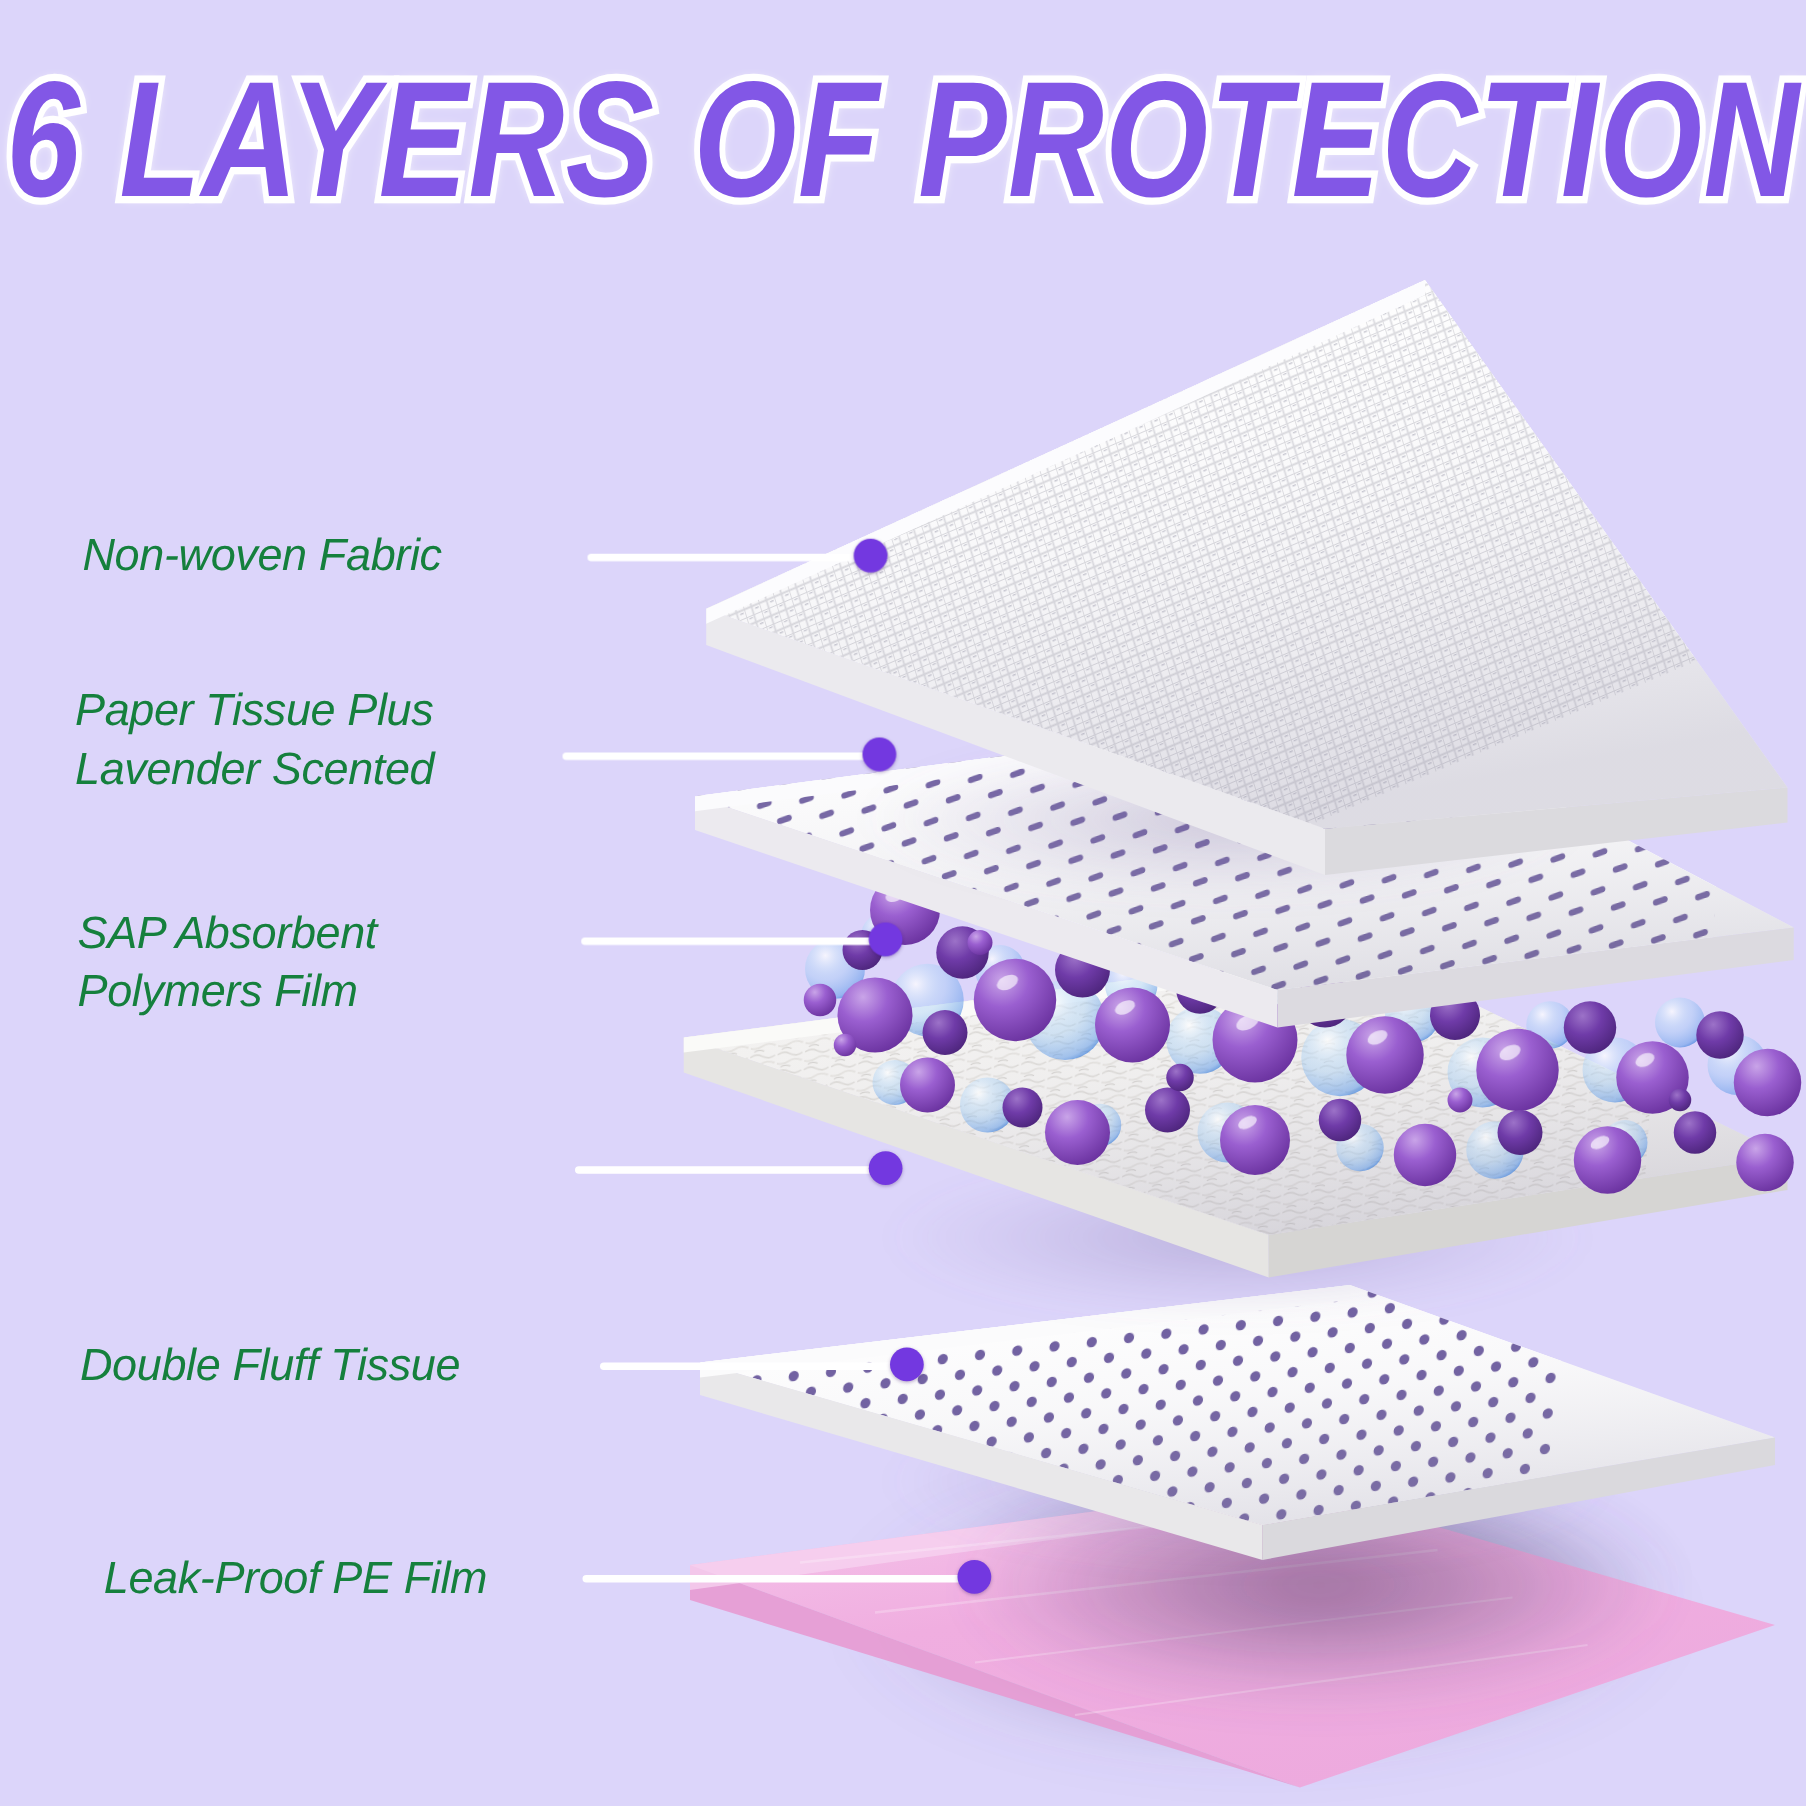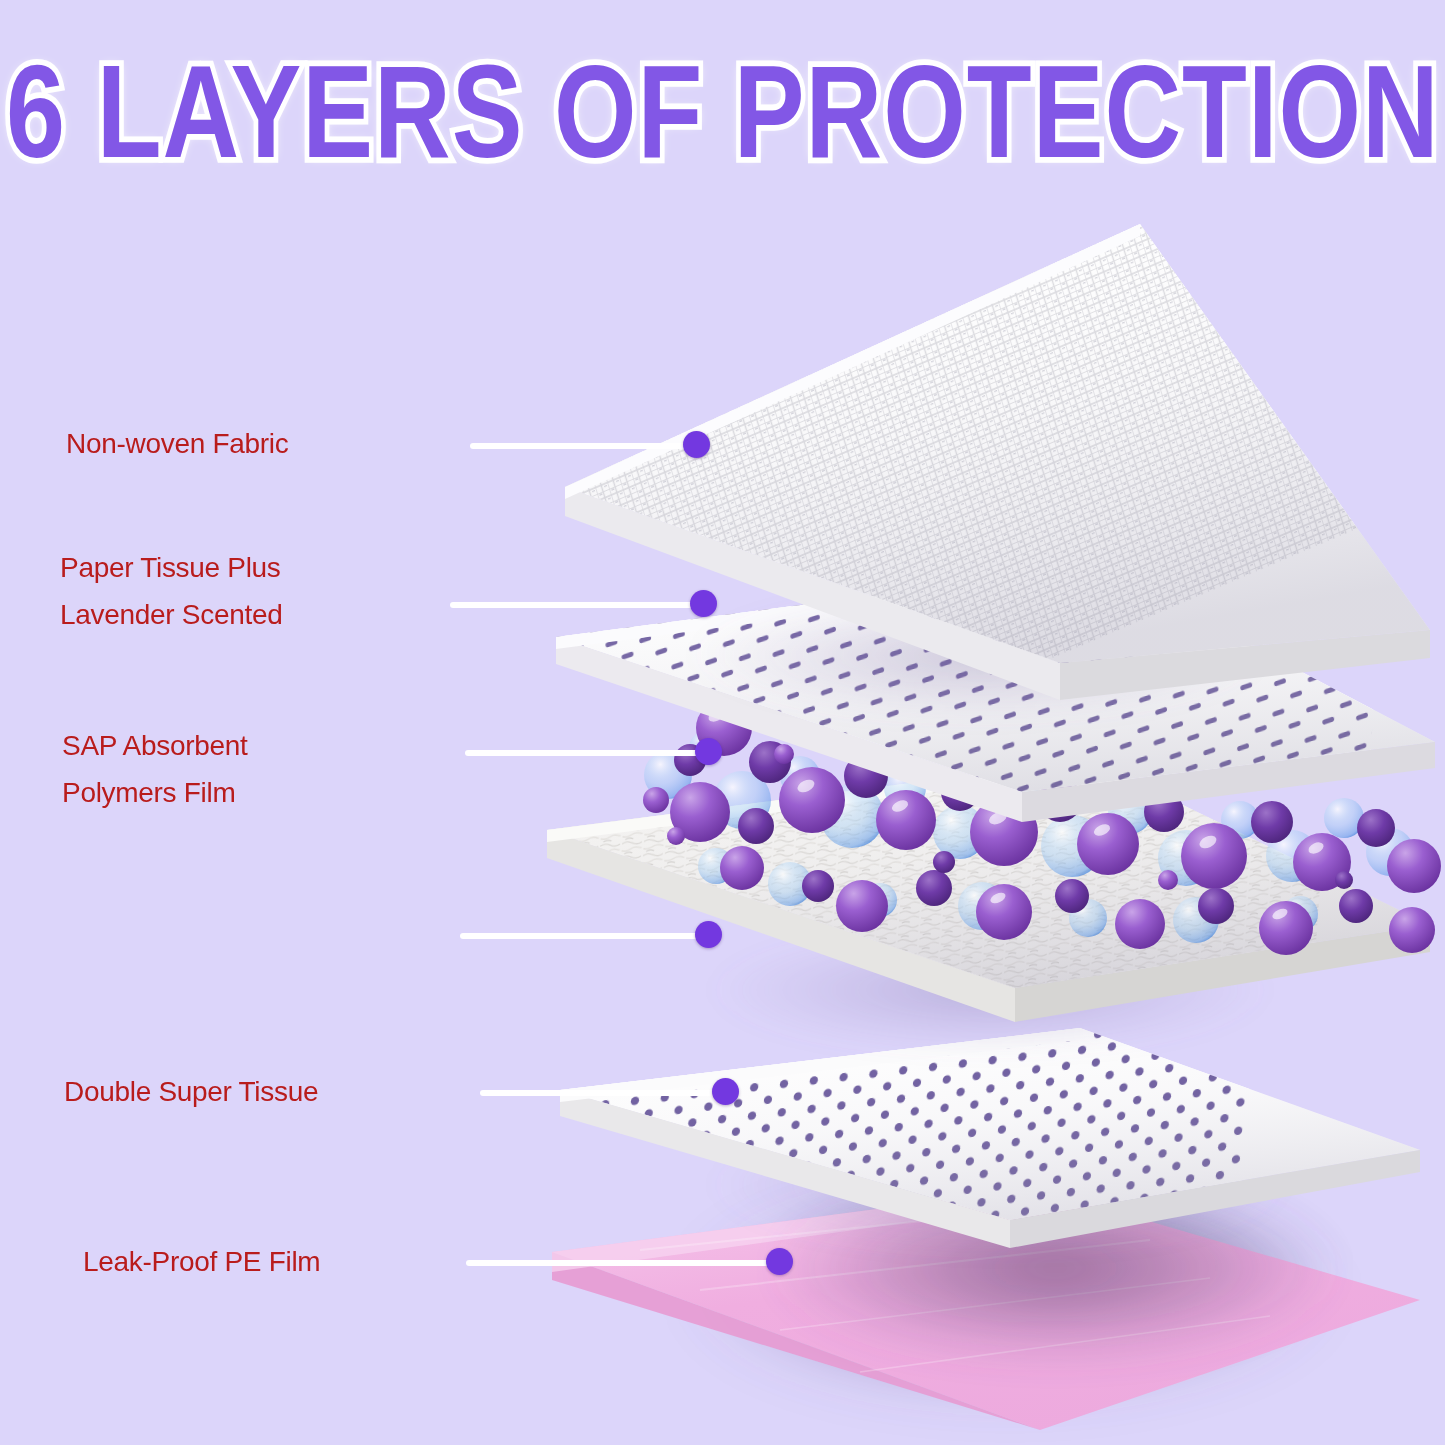--- a/index.html
+++ b/index.html
@@ -2,21 +2,21 @@
 <html><head>
 <meta charset="utf-8">
 <style>
   html,body{margin:0;padding:0;}
   body{
     width:1445px;height:1445px;overflow:hidden;
     background:#dcd5fa;
     font-family:"Liberation Sans","DejaVu Sans",sans-serif;
     position:relative;
   }
-  #stage{position:absolute;inset:0;width:1445px;height:1445px;}
+  #stage{position:absolute;inset:0;width:1445px;height:1445px;font-style:italic;}
 
   
   .title-wrap{
     position:absolute;left:0;top:52px;width:1445px;height:120px;
     display:flex;align-items:center;justify-content:center;
     pointer-events:none;
   }
   .title{
     font-size:103px;
     font-weight:bold;
@@ -27,22 +27,22 @@
     white-space:nowrap;
     -webkit-text-stroke:9px #ffffff;
     paint-order:stroke fill;
     text-shadow:
       0 0 6px #ffffff, 0 0 10px #ffffff;
   }
 
   
   .label{
     position:absolute;
-    color:#b91c1c;
-    font-size:28px;
+    color:#15803d;
+    font-size:36px;
     line-height:47px;
     letter-spacing:-0.3px;
     white-space:pre-line;
   }
 
   
   .leader{
     position:absolute;height:6px;background:#ffffff;border-radius:3px;
   }
   .dot{
@@ -313,21 +313,21 @@
   <div class="dot soft" style="left:690px;top:590px;"></div>
 
   <div class="label" style="left:62px;top:722px;">SAP Absorbent
 Polymers Film</div>
   <div class="leader" style="left:465px;top:750px;width:243px;"></div>
   <div class="dot soft" style="left:695px;top:738px;"></div>
 
   <div class="leader" style="left:460px;top:933px;width:248px;"></div>
   <div class="dot soft" style="left:695px;top:921px;"></div>
 
-  <div class="label" style="left:64px;top:1068px;">Double Super Tissue</div>
+  <div class="label" style="left:64px;top:1068px;">Double Fluff Tissue</div>
   <div class="leader" style="left:480px;top:1090px;width:245px;"></div>
   <div class="dot soft" style="left:712px;top:1078px;"></div>
 
   <div class="label" style="left:63px;top:1238px;margin-left:20px;">Leak-Proof PE Film</div>
   <div class="leader" style="left:466px;top:1260px;width:312px;"></div>
   <div class="dot soft" style="left:766px;top:1248px;"></div>
 
 </div>
 
 </body></html>

